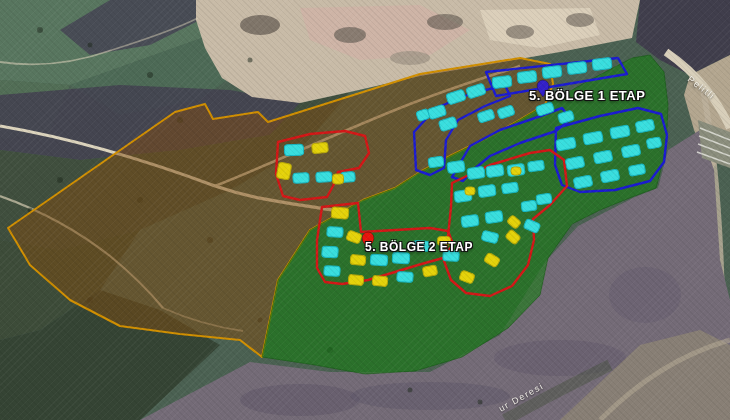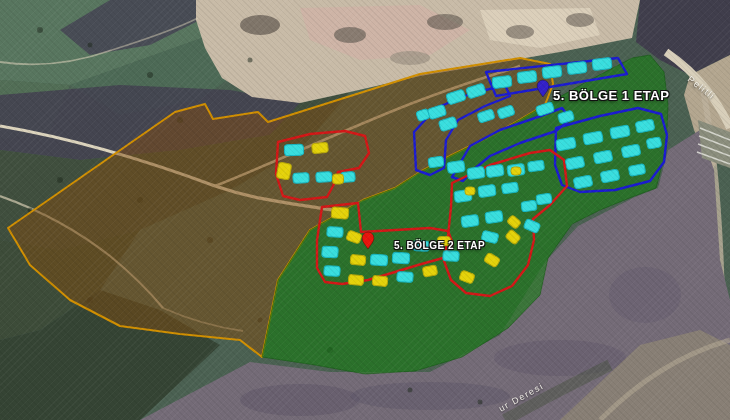--- a/index.html
+++ b/index.html
@@ -13,22 +13,22 @@
     position:absolute;inset:0;pointer-events:none;
     background-image:
       repeating-linear-gradient(45deg, rgba(0,0,0,.05) 0 1px, transparent 1px 4px),
       repeating-linear-gradient(-45deg, rgba(255,255,255,.035) 0 1px, transparent 1px 5px);
   }
   .map-label{
     position:absolute;color:#fff;font-weight:bold;white-space:nowrap;
     text-shadow:-1px -1px 0 #111,1px -1px 0 #111,-1px 1px 0 #111,1px 1px 0 #111,0 2px 3px rgba(0,0,0,.55);
     letter-spacing:.5px;
   }
-  .zone1{left:553px;top:88px;font-size:13px;}
-  .zone2{left:394px;top:240px;font-size:10px;}
+  .zone1{left:529px;top:88px;font-size:13px;}
+  .zone2{left:365px;top:240px;font-size:12px;}
   .street-label{
     position:absolute;color:rgba(250,248,240,.93);font-size:9px;white-space:nowrap;
     text-shadow:0 1px 2px rgba(0,0,0,.7);letter-spacing:1.5px;
   }
   .road{left:692px;top:74px;transform:rotate(38deg);transform-origin:left top;}
   .creek{left:497px;top:405px;transform:rotate(-29deg);transform-origin:left top;}
 </style>
 </head>
 <body>
 

